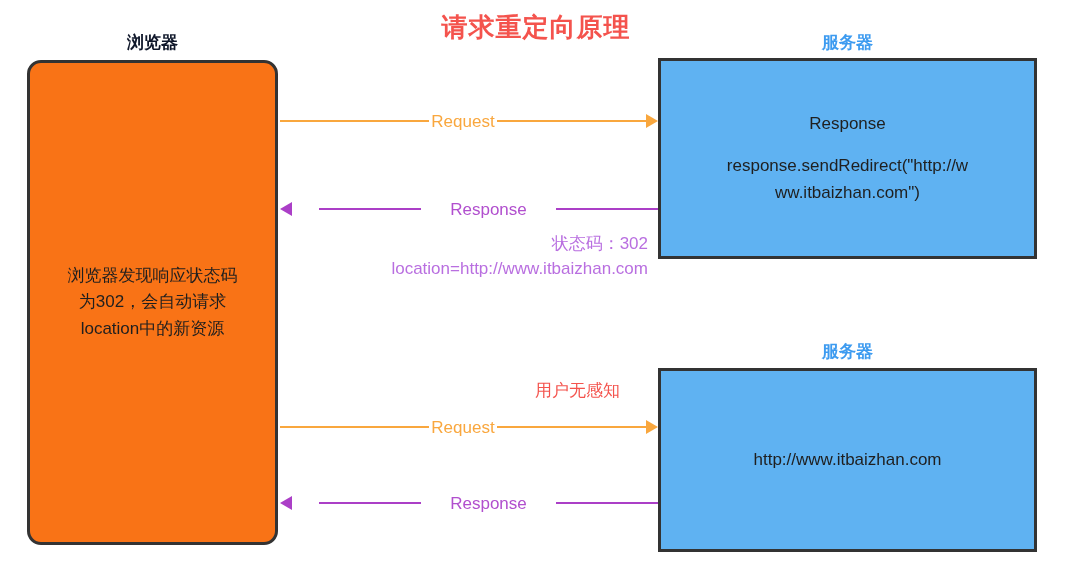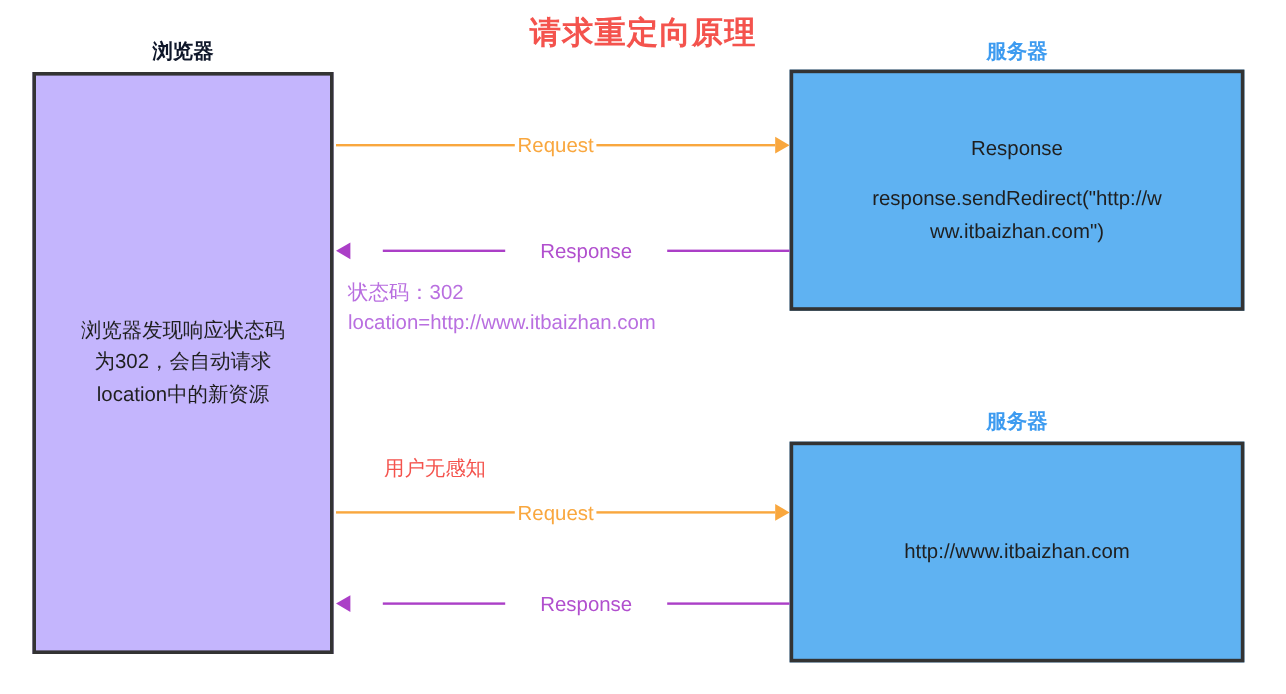--- a/index.html
+++ b/index.html
@@ -42,21 +42,21 @@
 
   .box {
     position: absolute;
     border: 3px solid #333333;
     box-sizing: border-box;
     display: flex;
     align-items: center;
     justify-content: center;
     text-align: center;
   }
-  .box-green { background: #c4b5fd; }
+  .box-green { background: #f97316; border-radius: 14px; }
   .box-blue  { background: #5fb2f2; }
 
   .box-text {
     font-size: 17px;
     color: #1f1f1f;
     line-height: 1.55;
     padding: 0 8px;
   }
   .box-text .spacer { display: block; height: 16px; }
 
@@ -94,21 +94,21 @@
   }
   .conn.orange { color: #f9a73e; }
   .conn.orange .seg { background: #f9a73e; }
   .conn.orange .lbl { color: #f9a73e; }
   .conn.purple { color: #ab3fc7; gap: 27px; }
   .conn.purple .seg { background: #ab3fc7; }
   .conn.purple .lbl { color: #b14fce; }
 
   .annot {
     position: absolute;
-    text-align: left;
+    text-align: right;
     white-space: nowrap;
     line-height: 1.45;
   }
   .annot.purple { color: #b96fe0; font-size: 17px; }
   .annot.red { color: #f4534d; font-size: 17px; }
 </style>
 </head>
 <body>
 
 <div id="canvas">

